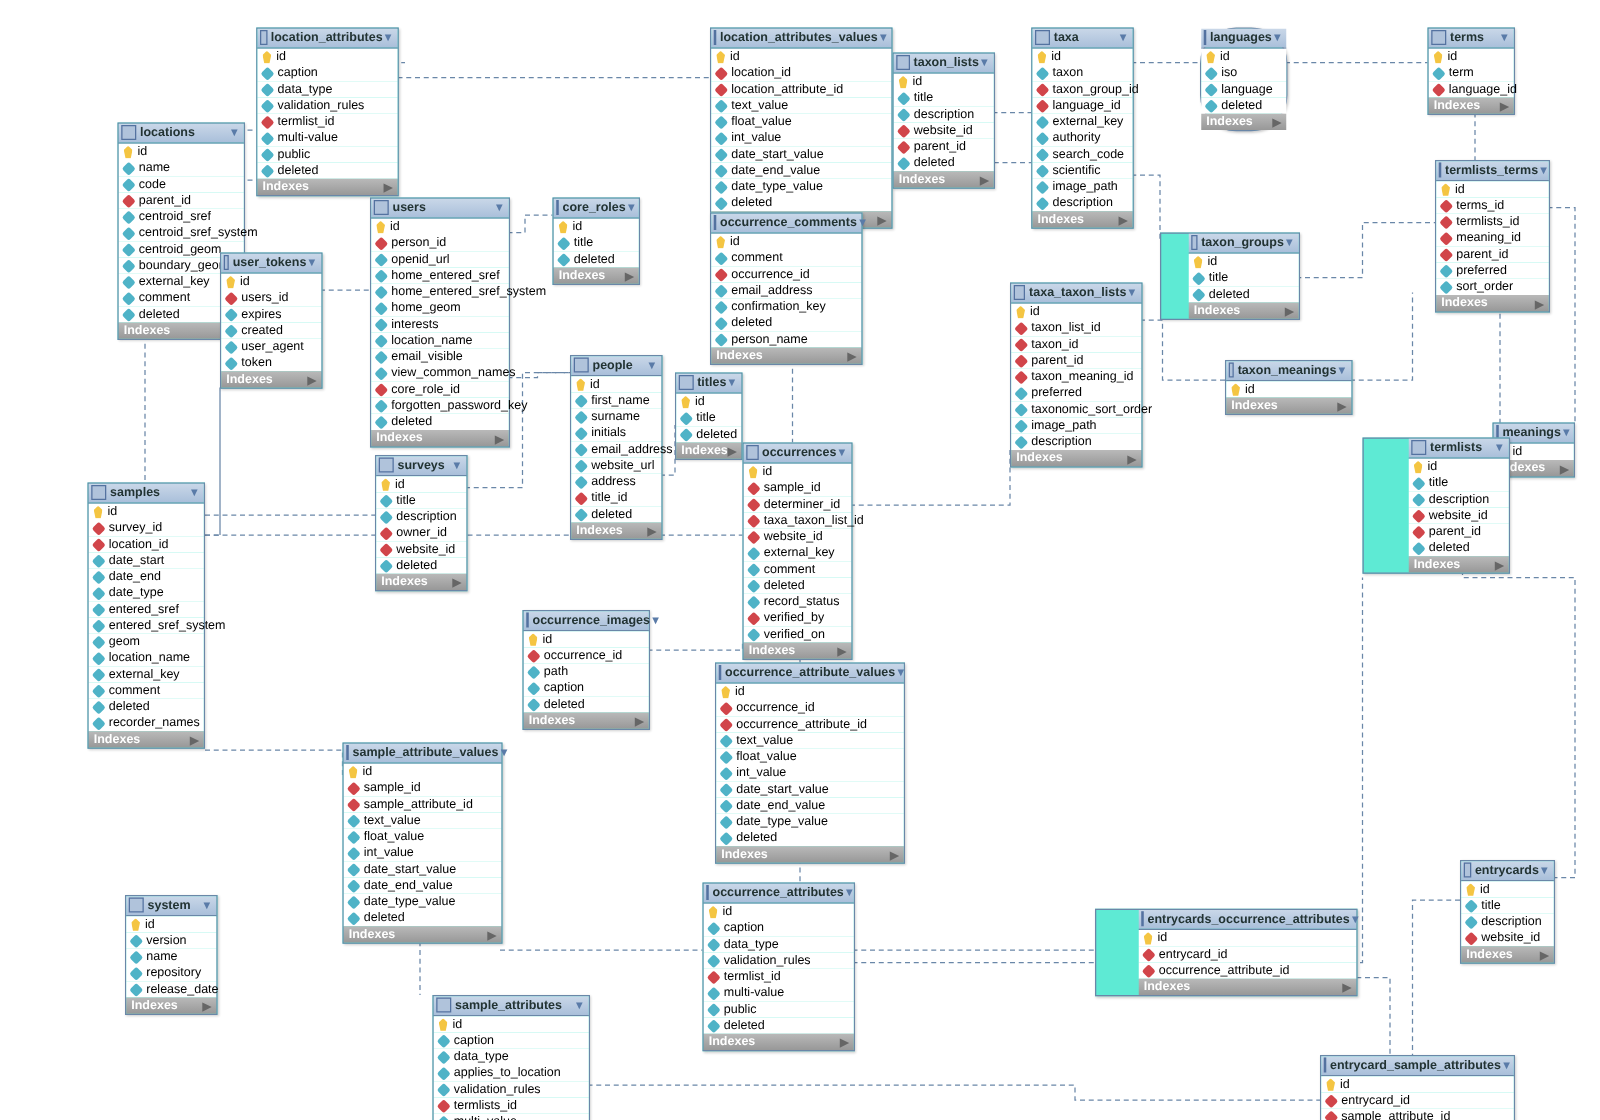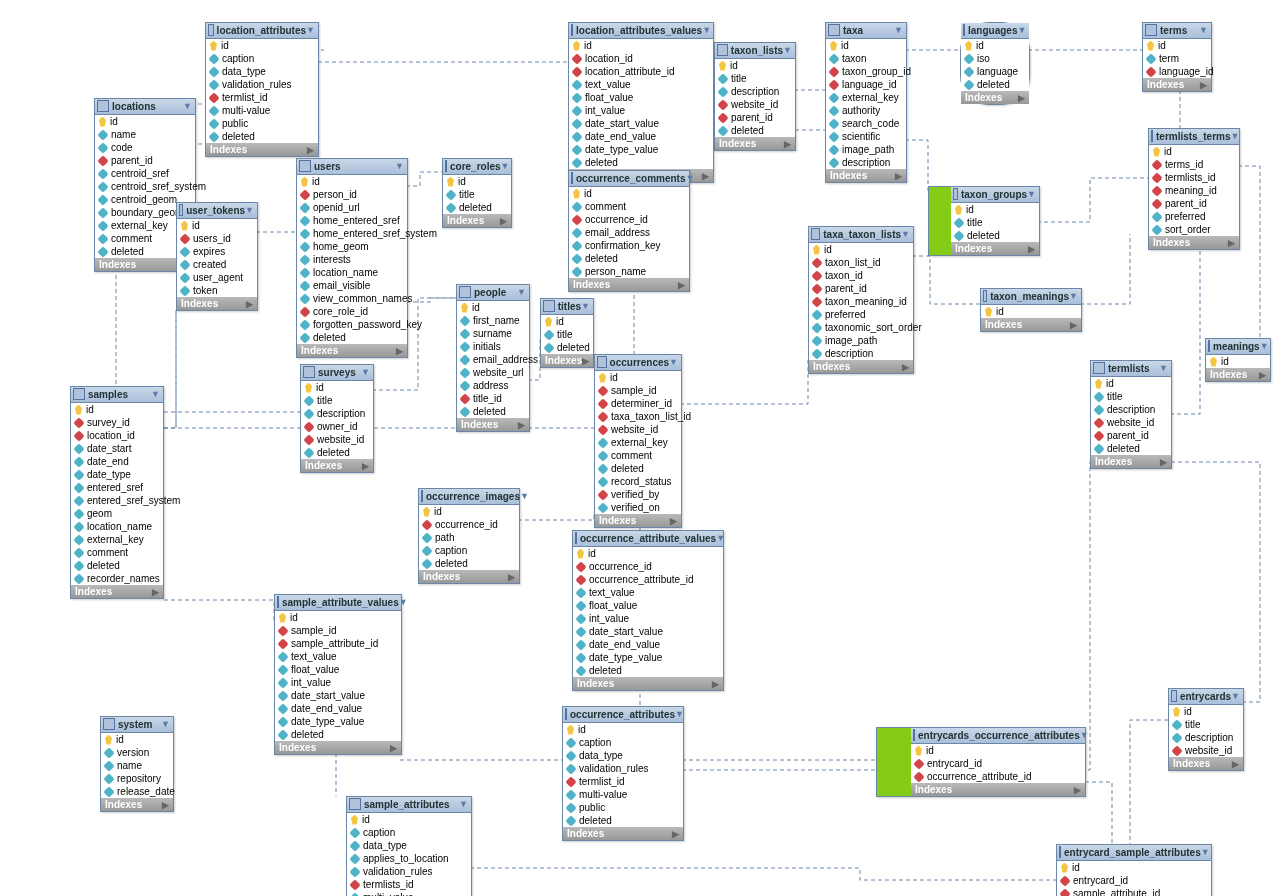--- a/index.html
+++ b/index.html
@@ -7,21 +7,21 @@
     font-family: Tahoma, Verdana, sans-serif;
     font-size: 10px;
     background: #fff;
     width: 1280px;
     height: 896px;
     position: relative;
     overflow: hidden;
   }
   .table {
     position: absolute;
-    background: #84cc16;
+    background: #5eead4;
     border: 1px solid #6a87a8;
     box-shadow: 1px 1px 2px rgba(0,0,0,0.2);
   }
   .thead {
     display: flex;
     align-items: center;
     background: linear-gradient(#c9d7e8, #a9bfda);
     border-bottom: 1px solid #6a87a8;
     padding: 1px 3px 2px 2px;
     font-weight: bold;
@@ -537,38 +537,38 @@
         <div class="row">
           <span class="ic pk"></span>
           <span>id</span>
         </div>
       </div>
       <div class="idx">
         <span>Indexes</span>
         <span class="tri">▶</span>
       </div>
     </div>
-    <div class="table" style="left: 1194px; top: 338px; width: 64px; margin-left: 11px;">
+    <div class="table" style="left: 1194px; top: 338px; width: 64px;">
       <div class="thead">
         <span class="ticon"></span>
         <span>meanings</span>
         <span class="arrow">▼</span>
       </div>
       <div class="rows">
         <div class="row">
           <span class="ic pk"></span>
           <span>id</span>
         </div>
       </div>
       <div class="idx">
         <span>Indexes</span>
         <span class="tri">▶</span>
       </div>
     </div>
-    <div class="table" style="left: 1090px; top: 360px; width: 80px;">
+    <div class="table" style="left: 1090px; top: 350px; width: 80px; padding-left: 36px;">
       <div class="thead">
         <span class="ticon"></span>
         <span>termlists</span>
         <span class="arrow">▼</span>
       </div>
       <div class="rows">
         <div class="row">
           <span class="ic pk"></span>
           <span>id</span>
         </div>

